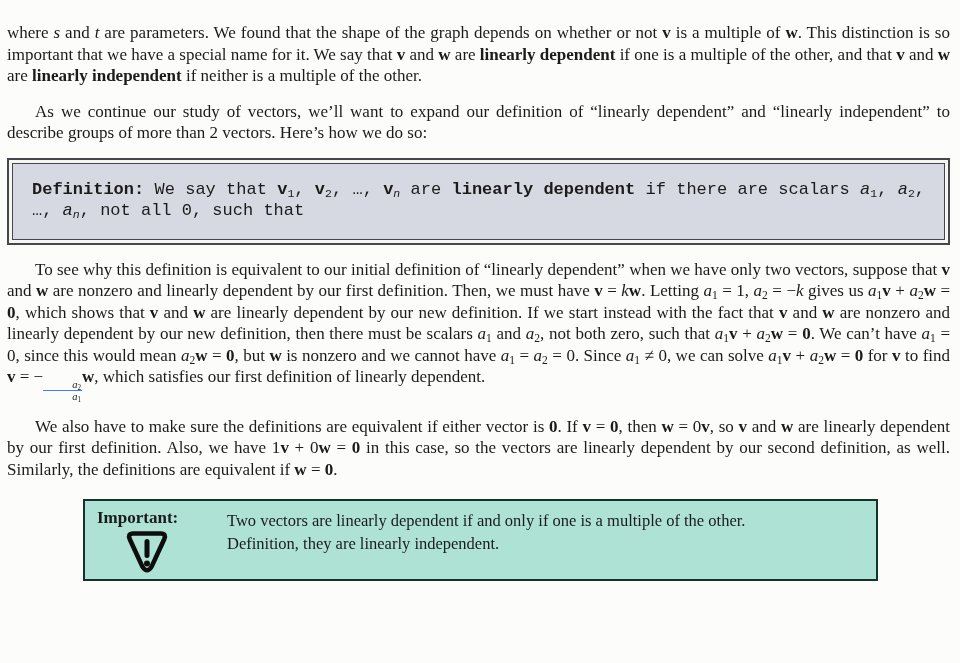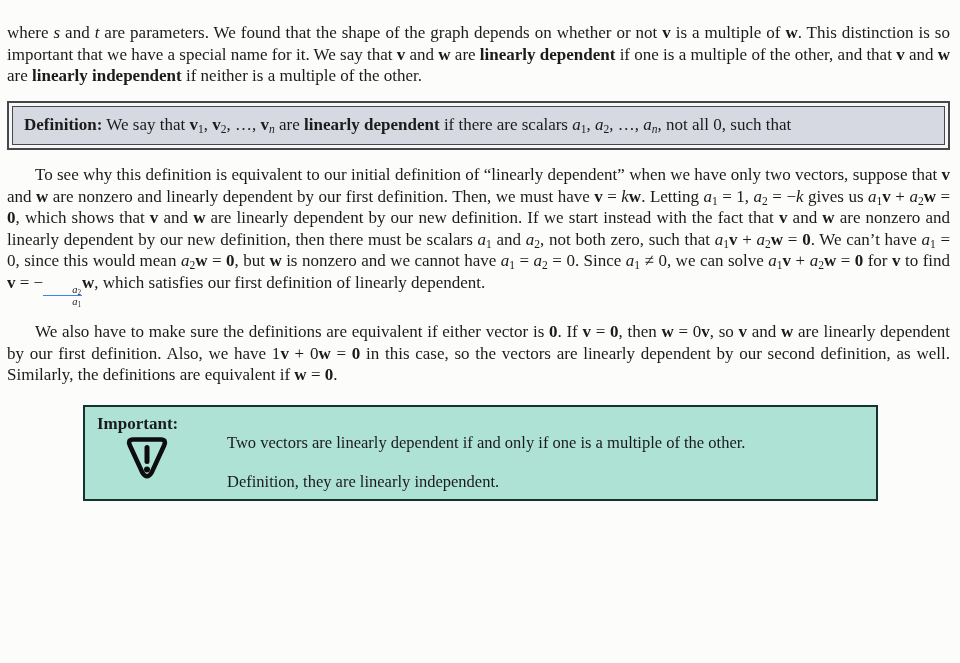--- a/index.html
+++ b/index.html
@@ -18,41 +18,42 @@
   .frac .fden { border-top: 1px solid #3b82f6; padding: 0 1px; }
   .frac .fnum { padding: 0 1px; }
 
   .defbox-outer {
     border: 2px solid #45464e; background: #f6f6f3; padding: 3px;
     margin: 0 0 14px 0;
   }
   .defbox-inner {
     border: 1px solid #45464e; background: #d7d9e2; padding: 7px 11px 9px 11px;
   }
-  .def-text { margin: 0; text-align: justify; line-height: 21.5px; }
+  .def-text { margin: 8px; text-align: justify; line-height: 21.5px; font-family: Liberation Mono, monospace; }
   .equation { text-align: center; margin: 9px 0 9px 0; line-height: 21.5px; }
 
   .important-box {
     margin: 19px 0 0 76px; width: 795px; box-sizing: border-box;
     min-height: 70px; background: #ade2d5; border: 2px solid #14332d;
     display: flex; padding: 7px 10px 6px 12px; overflow: hidden;
   }
   .imp-left { width: 100px; display: flex; flex-direction: column; align-items: center; flex: none; }
   .imp-label { font-weight: bold; align-self: flex-start; white-space: nowrap; }
   .imp-icon { margin-top: 1px; }
   .imp-text { padding-left: 30px; padding-top: 1px; font-size: 16.5px; line-height: 23px; }
-  .imp-line { white-space: nowrap; margin-top: 16px; }
+  .imp-line { white-space: nowrap; }
 </style>
 </head>
 <body style="background: rgb(252, 252, 250); color: rgb(27, 27, 27);">
 
 <div class="page">
 
   <p class="para">where <i>s</i> and <i>t</i> are parameters. We found that the shape of the graph depends on whether or not <b>v</b> is a multiple of <b>w</b>. This distinction is so important that we have a special name for it. We say that <b>v</b> and <b>w</b> are <b>linearly dependent</b> if one is a multiple of the other, and that <b>v</b> and <b>w</b> are <b>linearly independent</b> if neither is a multiple of the other.</p>
 
+  <p class="para indented">As we continue our study of vectors, we’ll want to expand our definition of “linearly dependent” and “linearly independent” to describe groups of more than 2 vectors. Here’s how we do so:</p>
 
   <div class="defbox-outer" style="border-color: rgb(69, 70, 78);">
     <div class="defbox-inner" style="background: rgb(215, 217, 226); border-color: rgb(69, 70, 78);">
       <p class="def-text"><b>Definition:</b>  We say that <b>v</b><sub>1</sub>, <b>v</b><sub>2</sub>, …, <b>v</b><sub><i>n</i></sub> are <b>linearly dependent</b> if there are scalars <i>a</i><sub>1</sub>, <i>a</i><sub>2</sub>, …, <i>a</i><sub><i>n</i></sub>, not all 0, such that</p>
     </div>
   </div>
 
   <p class="para indented">To see why this definition is equivalent to our initial definition of “linearly dependent” when we have only two vectors, suppose that <b>v</b> and <b>w</b> are nonzero and linearly dependent by our first definition. Then, we must have <b>v</b> = <i>k</i><b>w</b>. Letting <i>a</i><sub>1</sub> = 1, <i>a</i><sub>2</sub> = −<i>k</i> gives us <i>a</i><sub>1</sub><b>v</b> + <i>a</i><sub>2</sub><b>w</b> = <b>0</b>, which shows that <b>v</b> and <b>w</b> are linearly dependent by our new definition. If we start instead with the fact that <b>v</b> and <b>w</b> are nonzero and linearly dependent by our new definition, then there must be scalars <i>a</i><sub>1</sub> and <i>a</i><sub>2</sub>, not both zero, such that <i>a</i><sub>1</sub><b>v</b> + <i>a</i><sub>2</sub><b>w</b> = <b>0</b>. We can’t have <i>a</i><sub>1</sub> = 0, since this would mean <i>a</i><sub>2</sub><b>w</b> = <b>0</b>, but <b>w</b> is nonzero and we cannot have <i>a</i><sub>1</sub> = <i>a</i><sub>2</sub> = 0. Since <i>a</i><sub>1</sub> ≠ 0, we can solve <i>a</i><sub>1</sub><b>v</b> + <i>a</i><sub>2</sub><b>w</b> = <b>0</b> for <b>v</b> to find <b>v</b> = −<span class="frac">
         <span class="fnum"><i>a</i><sub>2</sub></span>
         <span class="fden"><i>a</i><sub>1</sub></span>

